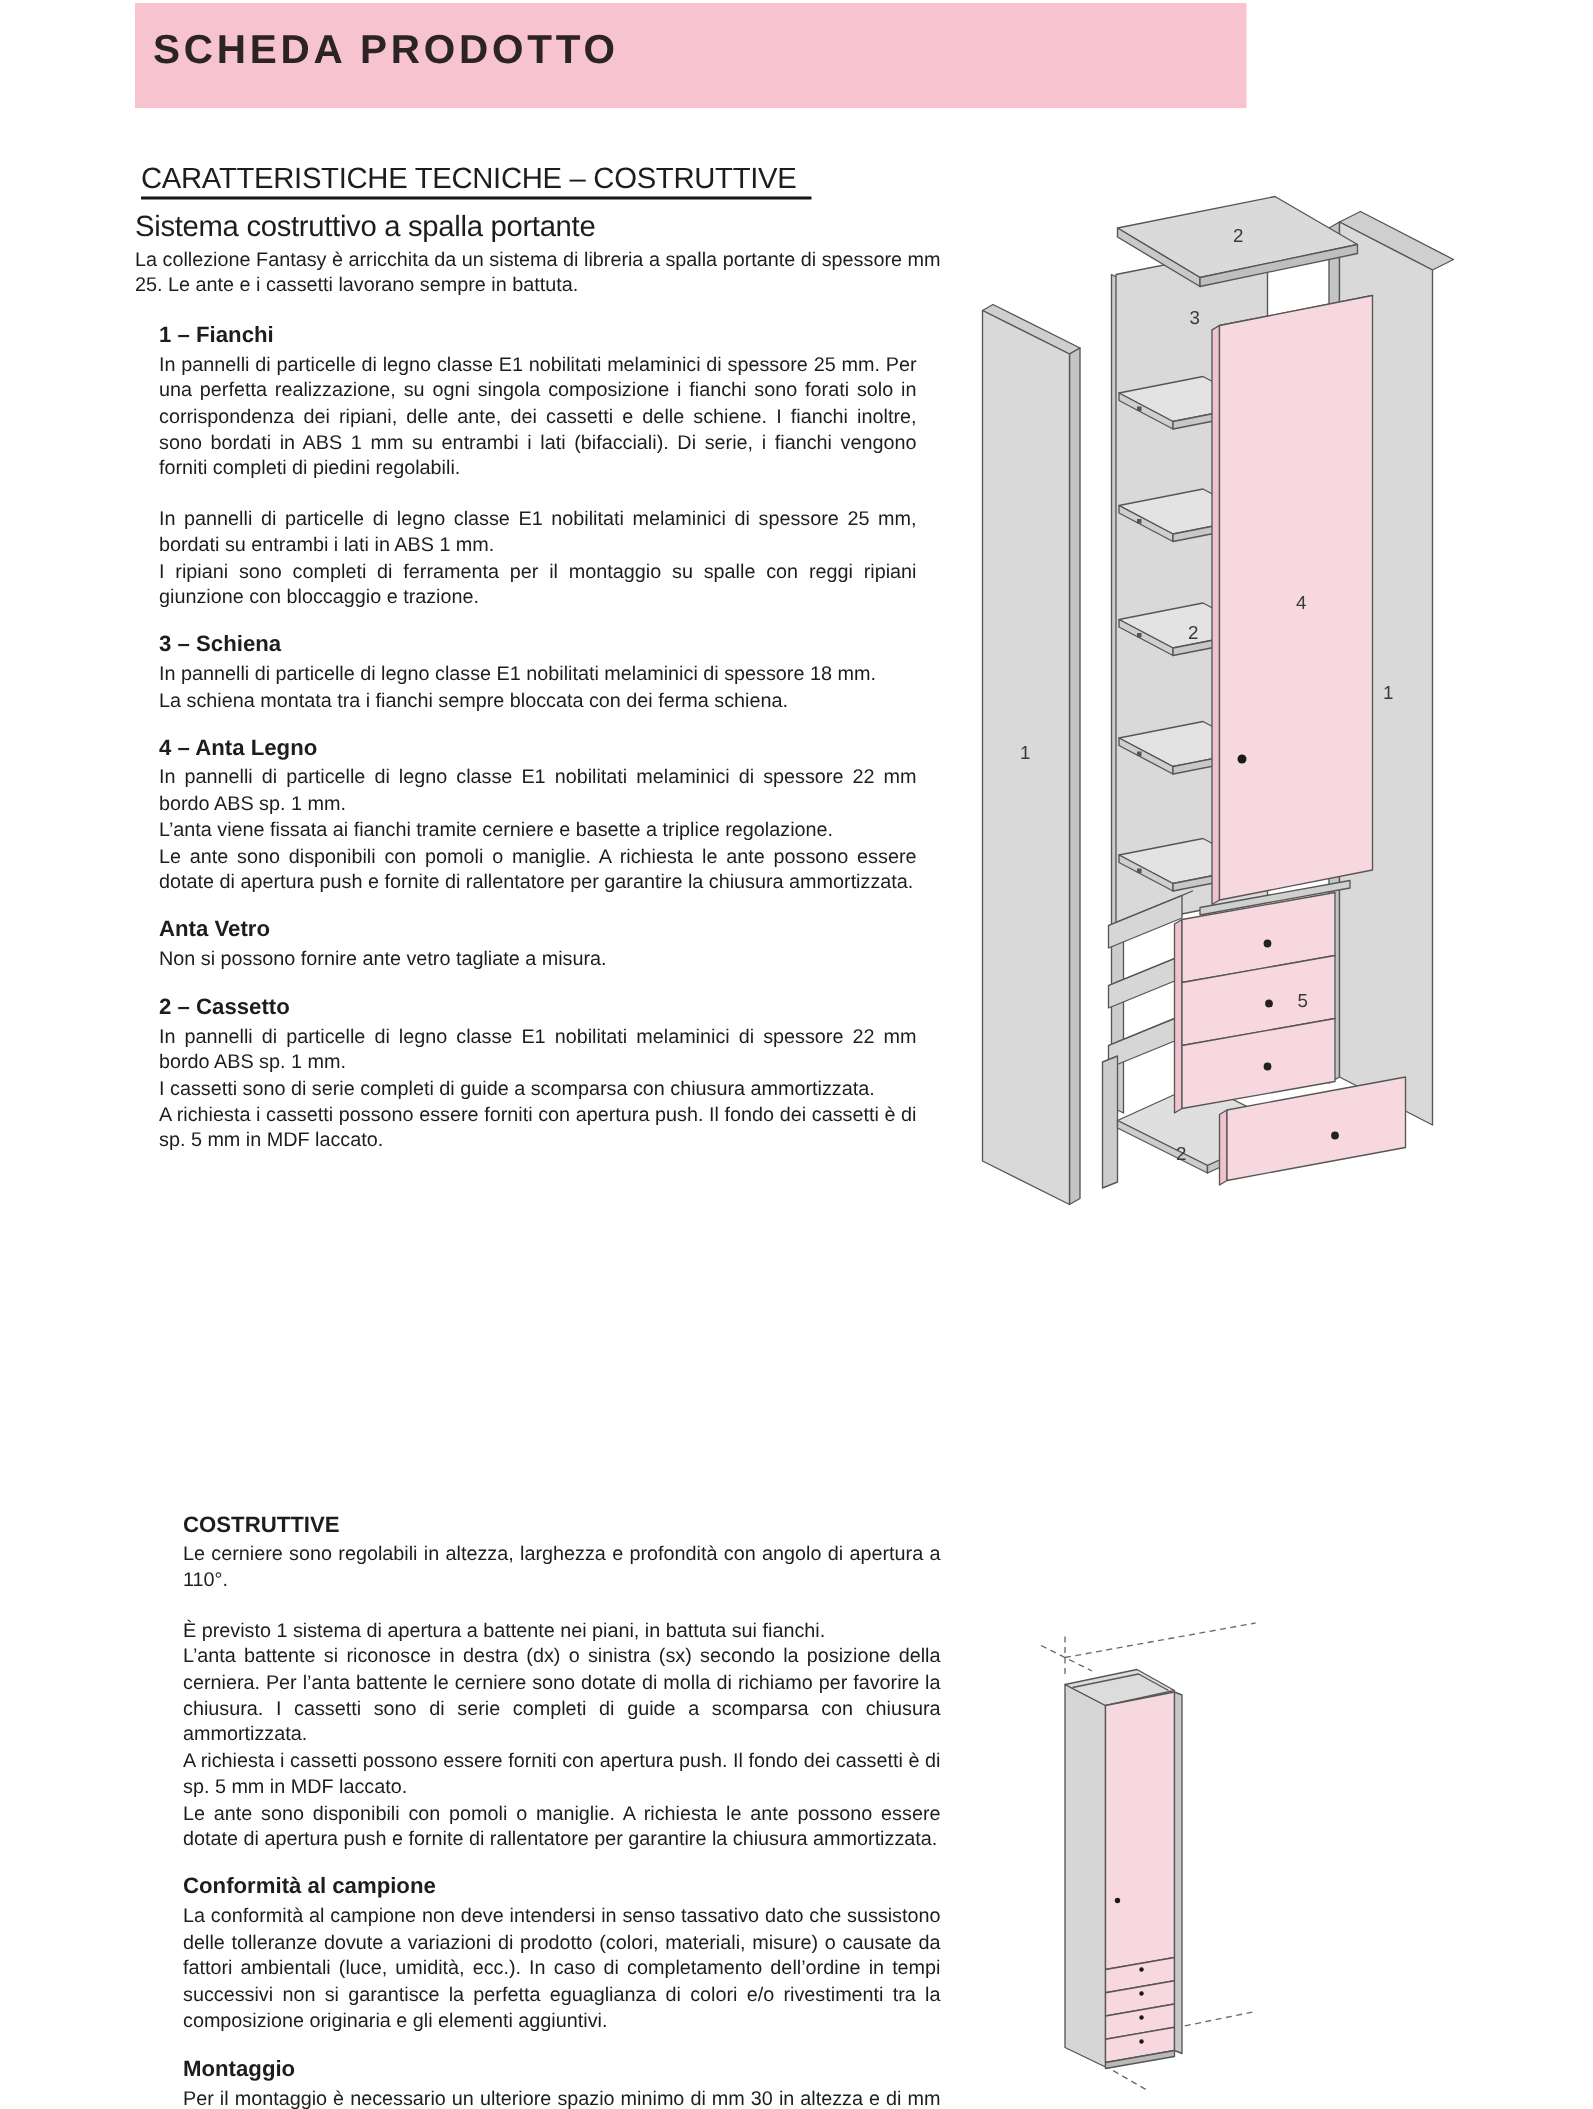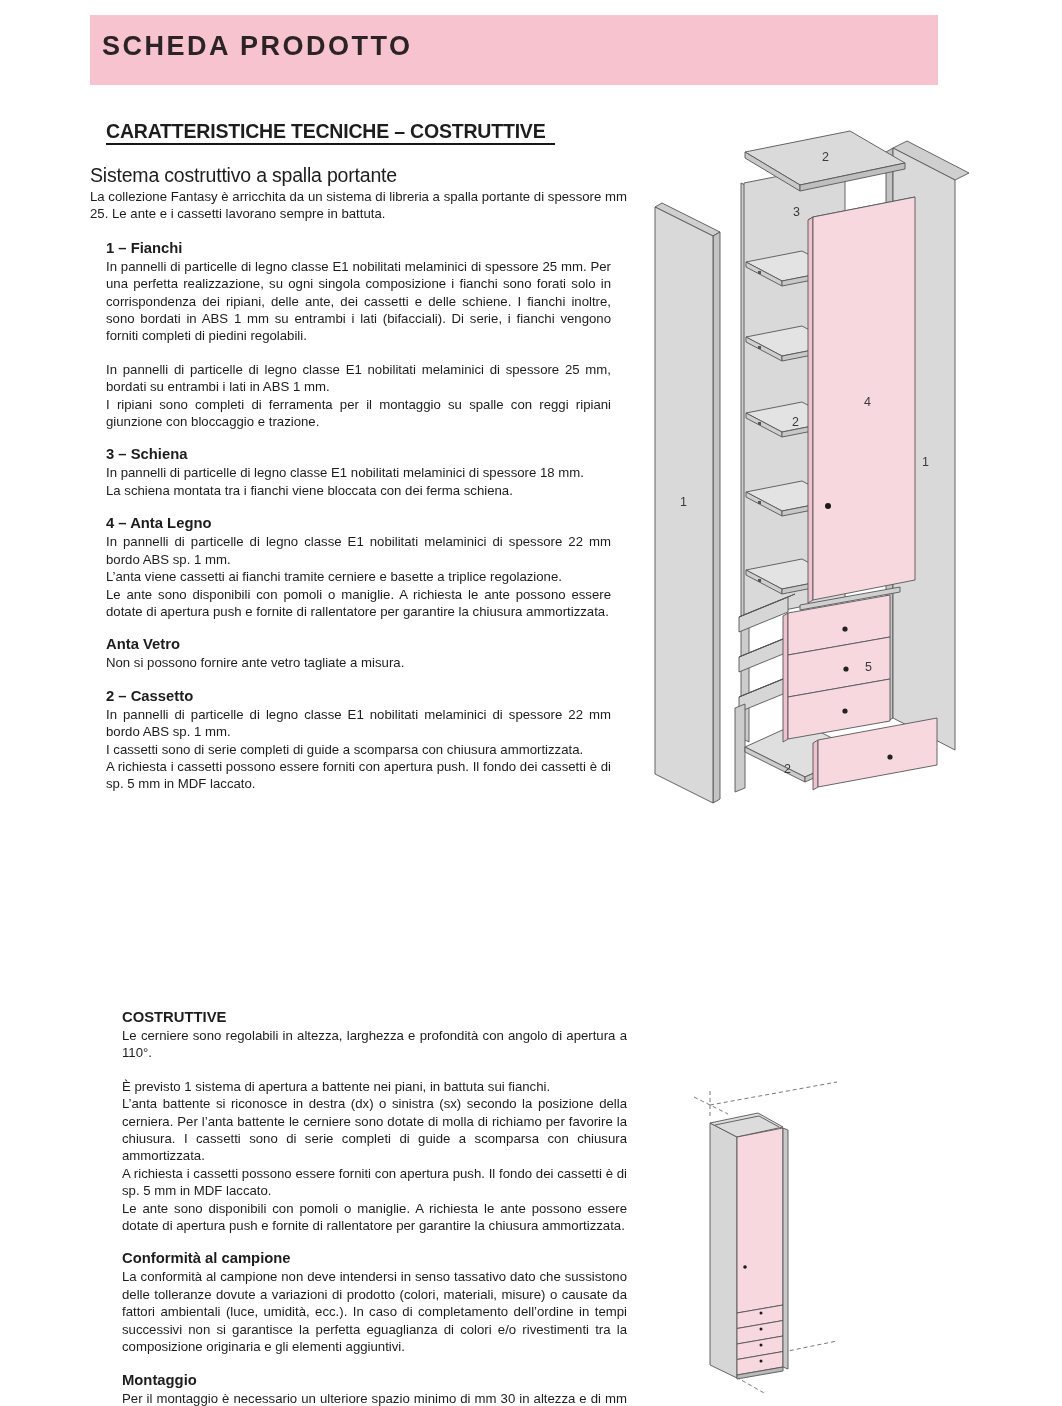--- a/index.html
+++ b/index.html
@@ -1,25 +1,25 @@
 <!DOCTYPE html>
 <html><head>
 <meta charset="utf-8">
 <style>
   html,body{margin:0;padding:0;background:#ffffff;}
   .page{position:relative;width:1062px;height:1406px;background:#ffffff;overflow:hidden;
         font-family:"Liberation Sans",sans-serif;color:#1d1d1d;}
   
-  .banner{position:absolute;left:90px;top:15px;width:848px;height:70px;background:#f6c3cf;}
+  .banner{position:absolute;left:90px;top:2px;width:741px;height:70px;background:#f6c3cf;}
   .banner h1{margin:0;padding:16px 0 0 12px;font-size:27px;font-weight:bold;
              letter-spacing:2.5px;color:#2b2326;}
   
   .col{position:absolute;left:90px;top:104px;width:537px;}
   .lower{position:absolute;left:90px;top:977px;width:537px;}
-  .mh{font-size:19.5px;font-weight:bold;margin:16px;display:inline-block;
+  .mh{font-size:19.5px;font-weight:normal;margin:4px;display:inline-block;
       border-bottom:2.5px solid #161616;padding-right:10px;letter-spacing:-0.2px;}
   .sh{font-size:19.5px;font-weight:normal;margin:3px 0 1px 0;letter-spacing:-0.2px;}
   .body{font-size:13.2px;line-height:17.4px;text-align:justify;margin:0;}
   .intro{margin-bottom:17px;}
   h4{font-size:14.8px;font-weight:bold;margin:3px 0 1px 0;line-height:17px;}
   section{margin:16px;}
   
   .exploded{position:absolute;left:630px;top:120px;width:420px;height:700px;}
   .assembled{position:absolute;left:640px;top:1060px;width:300px;height:346px;}
   svg polygon,svg line,svg polyline{stroke:#565656;stroke-width:0.9;stroke-linejoin:round;}
@@ -46,27 +46,27 @@
     </section>
 
     <section>
       <p class="body">In pannelli di particelle di legno classe E1 nobilitati melaminici di spessore 25 mm, bordati su entrambi i lati in ABS 1 mm.</p>
       <p class="body">I ripiani sono completi di ferramenta per il montaggio su spalle con reggi ripiani giunzione con bloccaggio e trazione.</p>
     </section>
 
     <section>
       <h4>3 – Schiena</h4>
       <p class="body">In pannelli di particelle di legno classe E1 nobilitati melaminici di spessore 18 mm.</p>
-      <p class="body">La schiena montata tra i fianchi viene bloccata con dei ferma schiena.</p>
+      <p class="body">La schiena montata tra i fianchi sempre bloccata con dei ferma schiena.</p>
     </section>
 
     <section>
       <h4>4 – Anta Legno</h4>
       <p class="body">In pannelli di particelle di legno classe E1 nobilitati melaminici di spessore 22 mm bordo ABS sp. 1 mm.</p>
-      <p class="body">L’anta viene cassetti ai fianchi tramite cerniere e basette a triplice regolazione.</p>
+      <p class="body">L’anta viene fissata ai fianchi tramite cerniere e basette a triplice regolazione.</p>
       <p class="body">Le ante sono disponibili con pomoli o maniglie. A richiesta le ante possono essere dotate di apertura push e fornite di rallentatore per garantire la chiusura ammortizzata.</p>
     </section>
 
     <section>
       <h4>Anta Vetro</h4>
       <p class="body">Non si possono fornire ante vetro tagliate a misura.</p>
     </section>
 
     <section>
       <h4>2 – Cassetto</h4>

